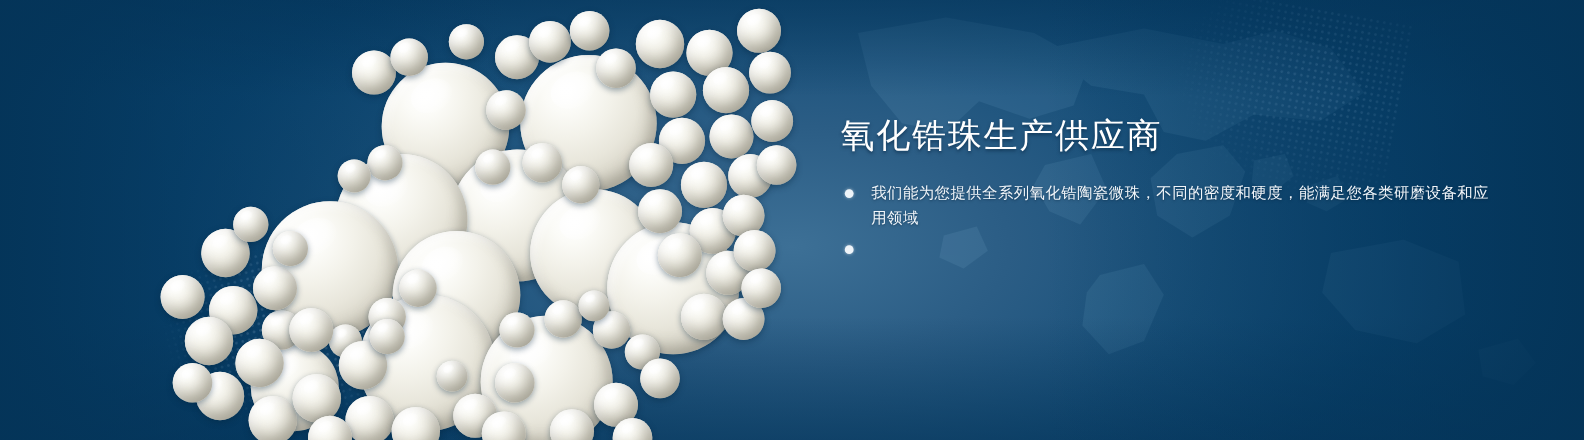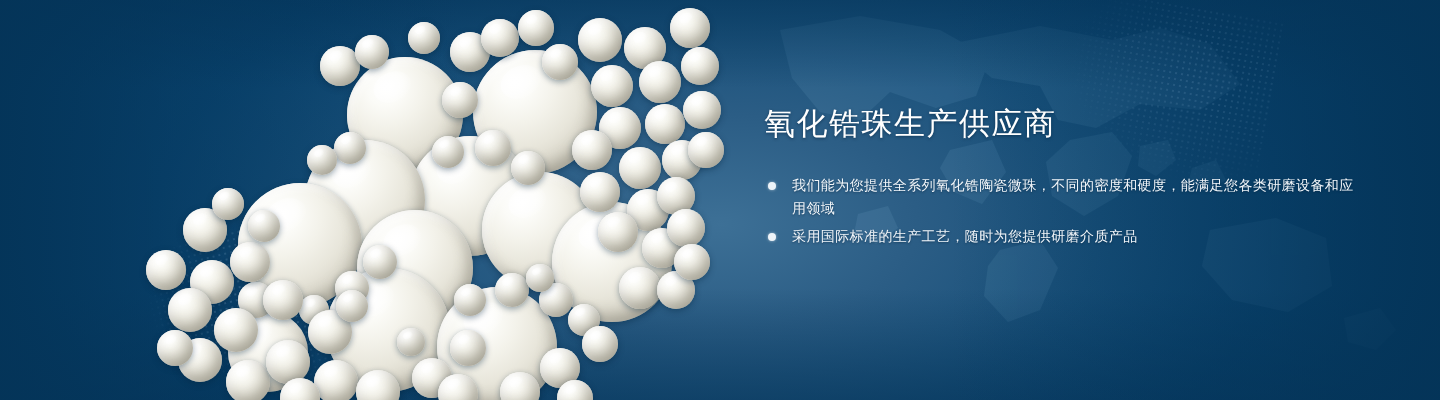--- a/index.html
+++ b/index.html
@@ -94,21 +94,21 @@
     left: 764px;
     top: 104px;
     width: 600px;
   }
   .headline {
     color: #ffffff;
     font-size: 31px;
     font-weight: 500;
     letter-spacing: 1.5px;
     line-height: 40px;
-    margin: 0 0 30px 0;
+    margin: 0 0 20px 0;
     text-shadow: 0 1px 3px rgba(2,30,54,0.55);
     white-space: nowrap;
   }
   ul.features {
     list-style: none;
     margin: 0;
     padding: 0;
   }
   ul.features li {
     position: relative;
@@ -243,18 +243,17 @@
 
   <div class="copy">
     <h1 class="headline">氧化锆珠生产供应商</h1>
     <ul class="features">
       <li>
         <span class="dot"></span>
         <span>我们能为您提供全系列氧化锆陶瓷微珠，不同的密度和硬度，能满足您各类研磨设备和应用领域</span>
       </li>
       <li>
         <span class="dot"></span>
-        <span>采用国际标准的生产工艺，随时为您提供研磨介质产品</span>
       </li>
     </ul>
   </div>
 
 </div>
 
 </body></html>

